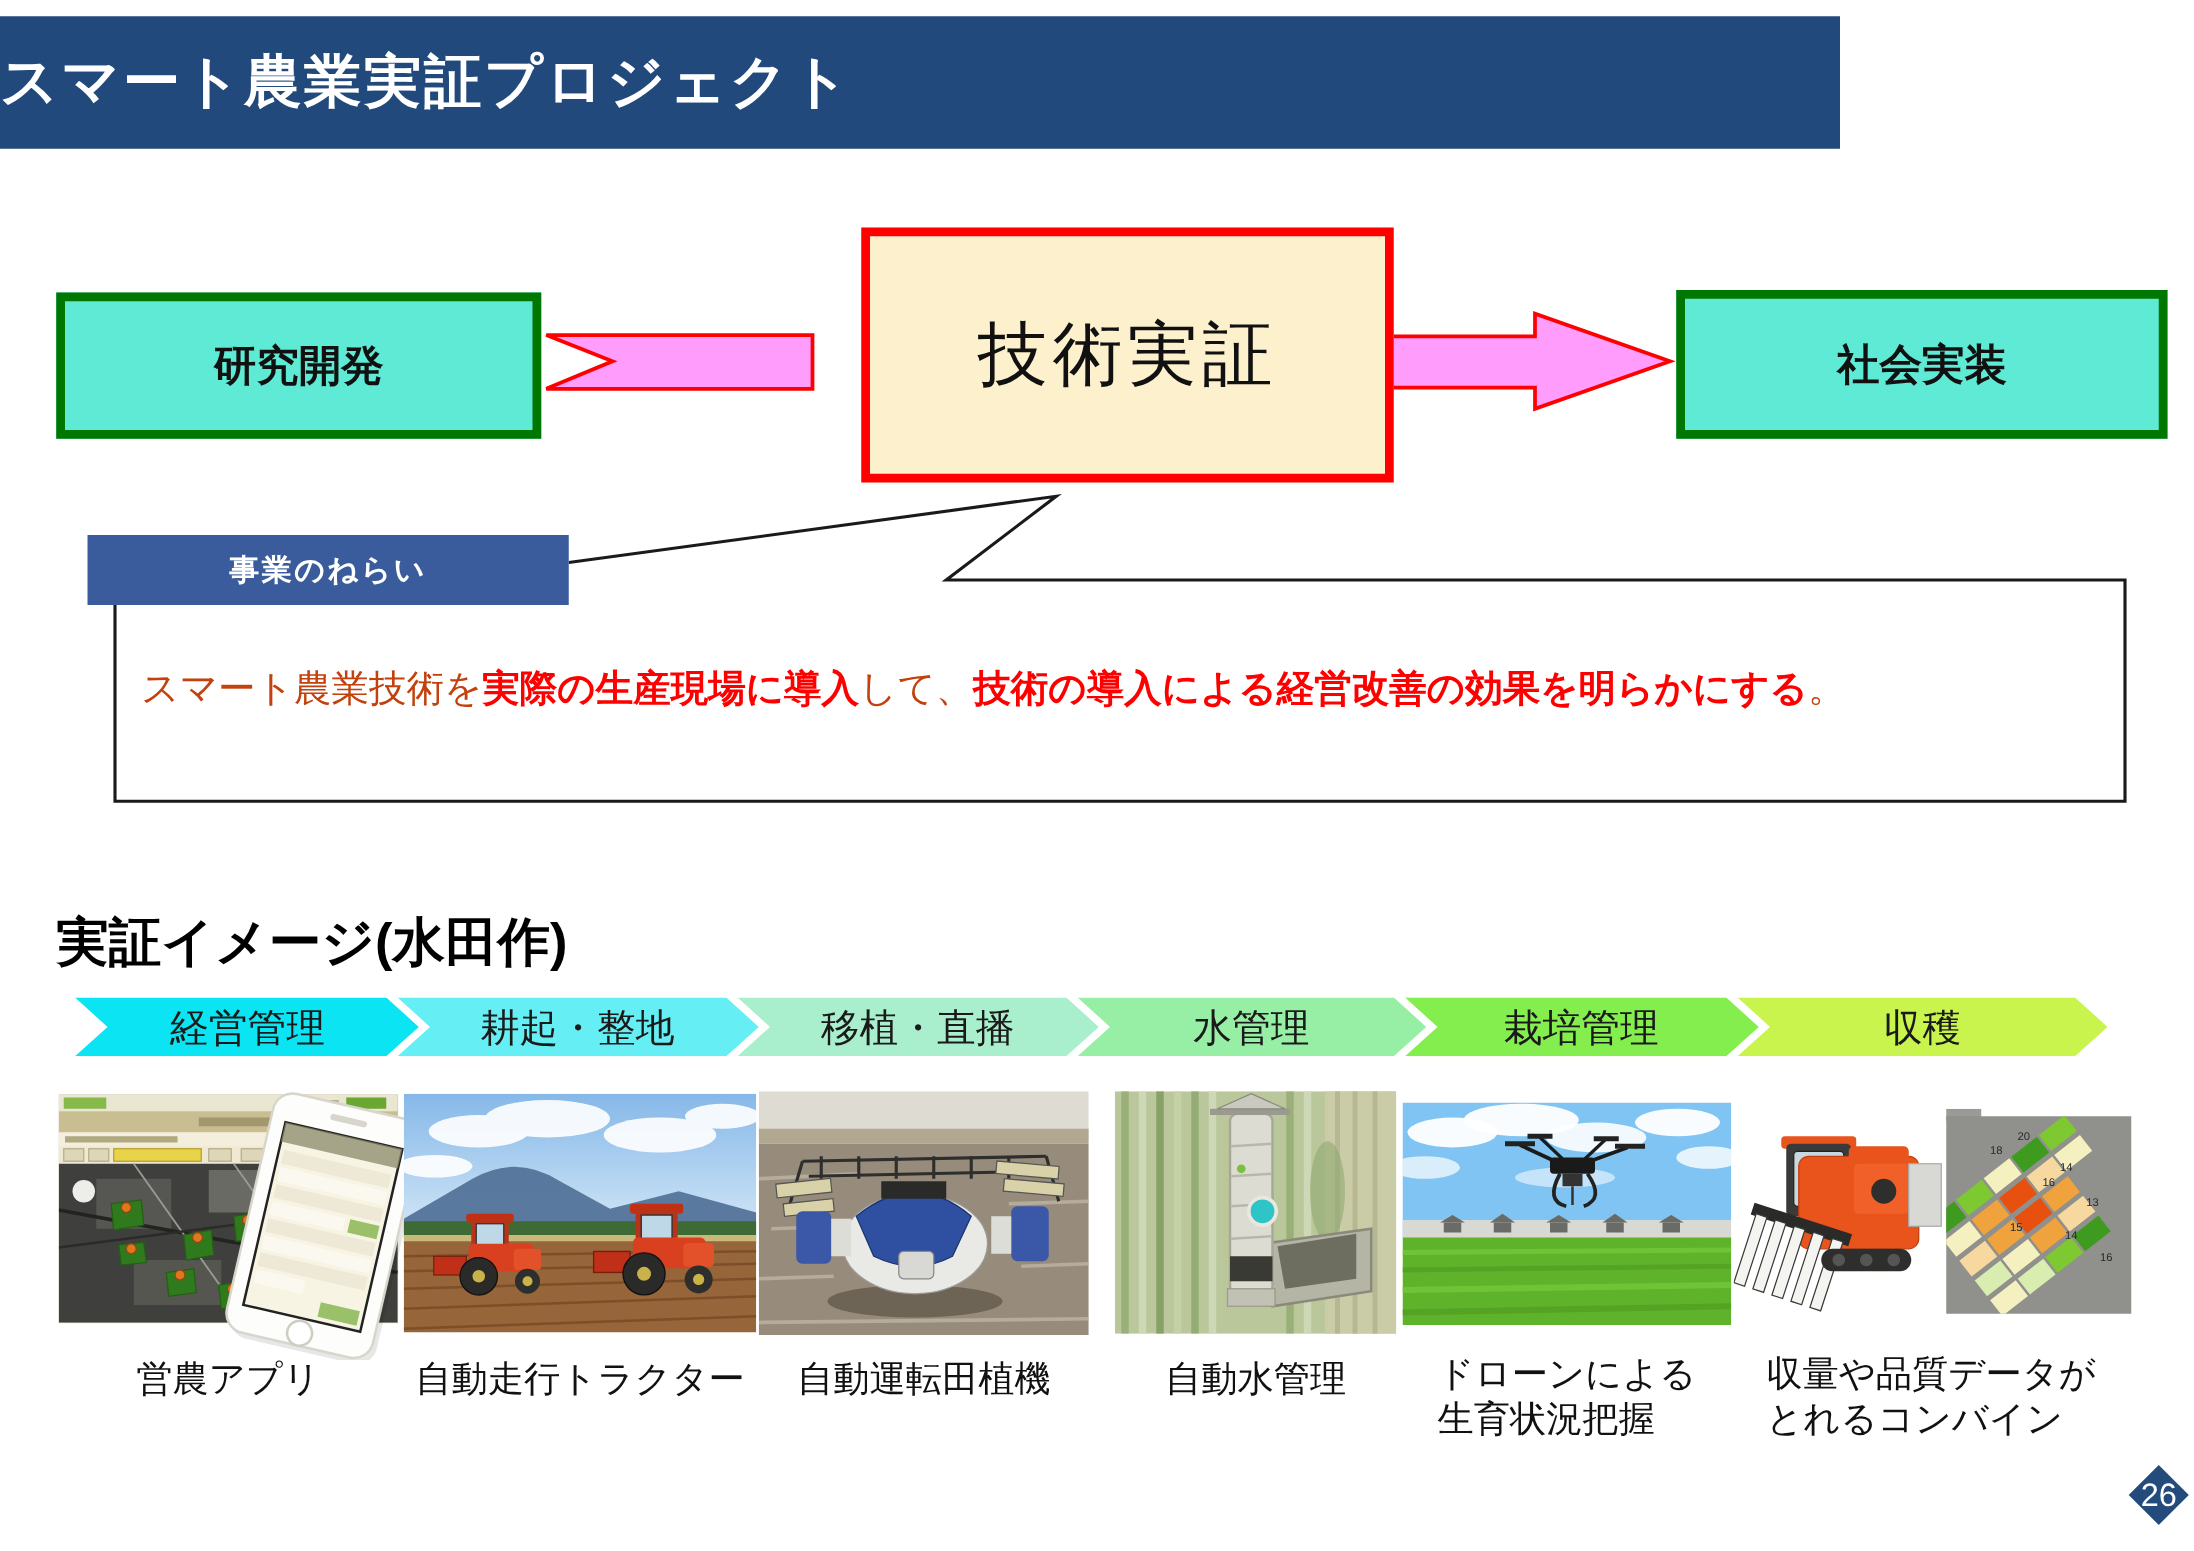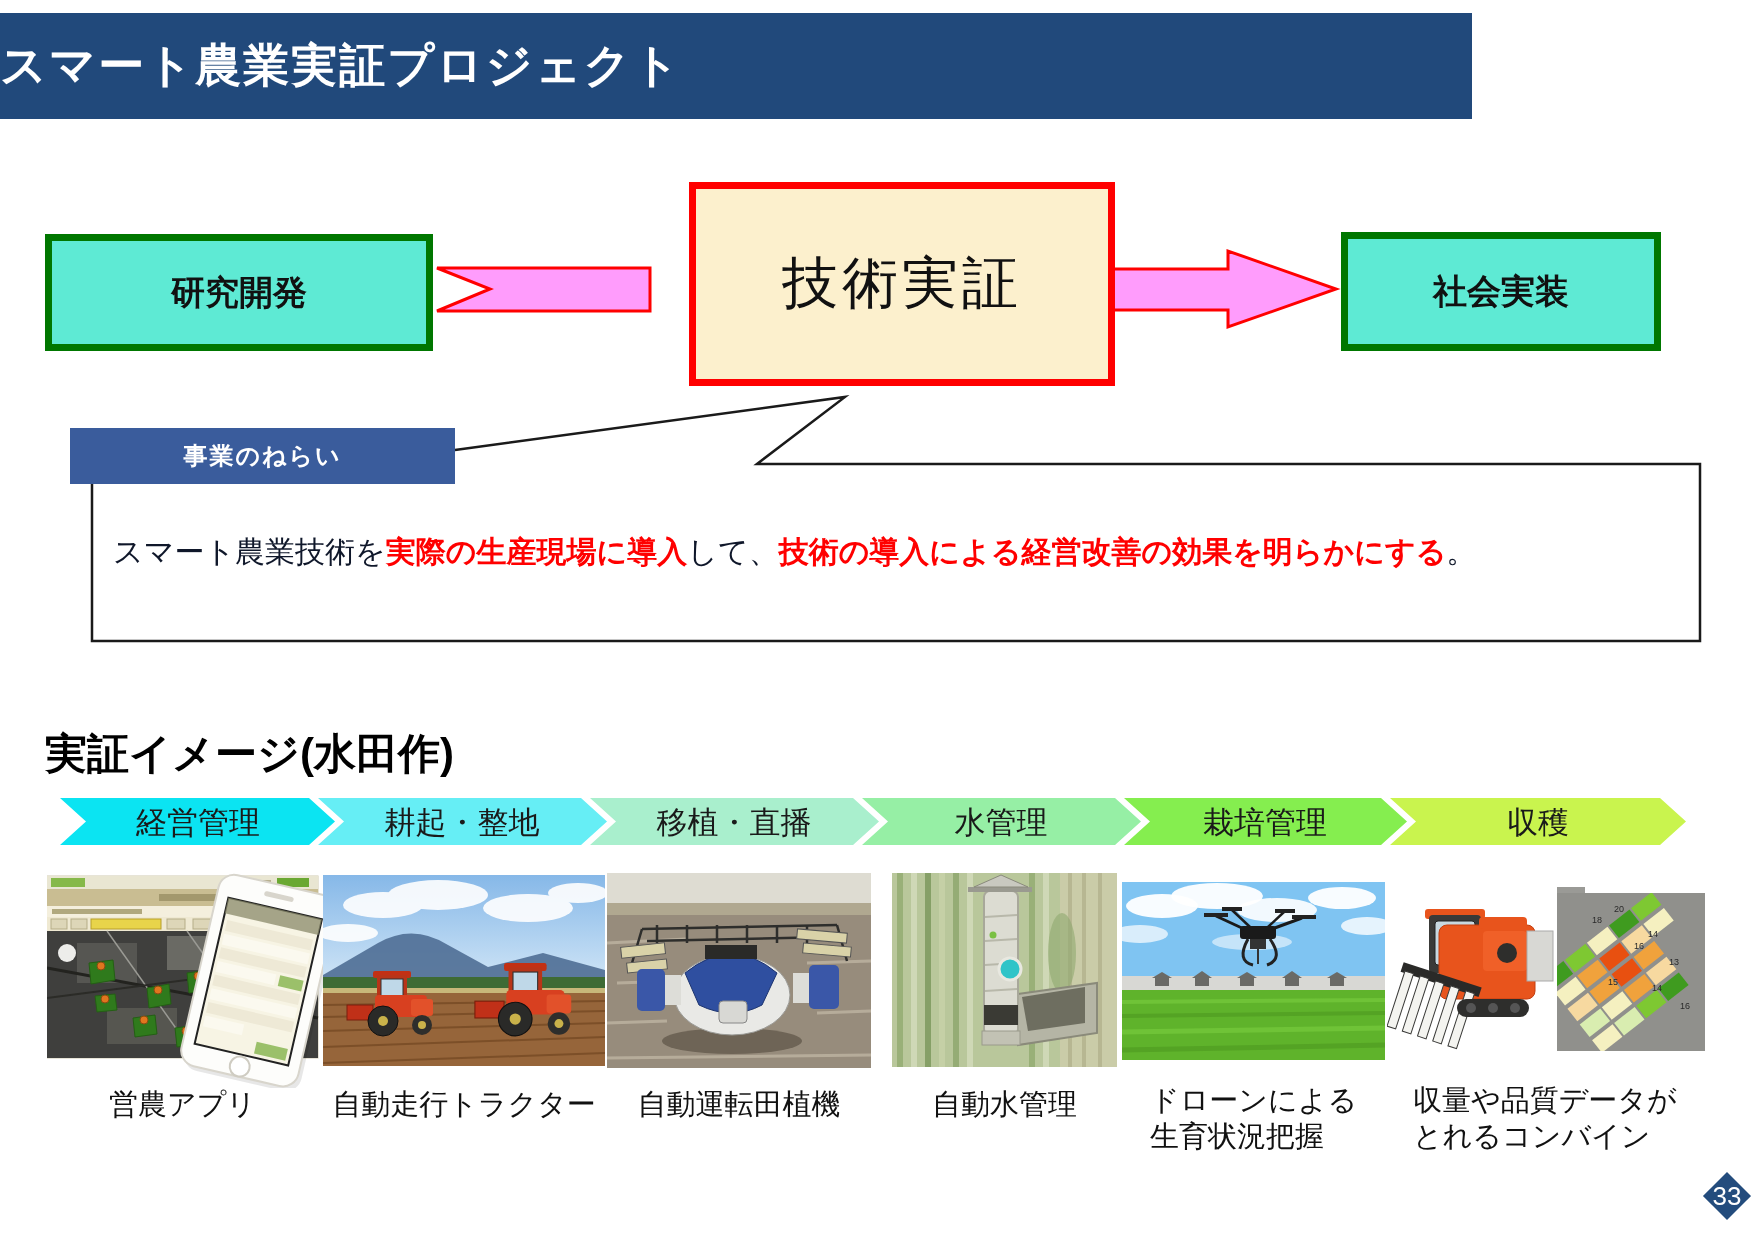--- a/index.html
+++ b/index.html
@@ -8,30 +8,30 @@
     font-family:"Liberation Sans","DejaVu Sans",sans-serif;color:#111;
   }
   
   .header-bar{position:absolute;left:0;top:13px;width:1472px;height:106px;background:#21497B;
     display:flex;align-items:center;justify-content:flex-start;}
   .header-title{color:#fff;font-size:46px;font-weight:700;letter-spacing:2px;}
   
   .flow-box{position:absolute;display:flex;align-items:center;justify-content:center;box-sizing:border-box;background:#5eead4;}
   .box-green{border:7px solid #007700;font-size:34px;font-weight:700;}
   .box-research{left:45px;top:234px;width:388px;height:117px;}
-  .box-social{left:1341px;top:232px;width:320px;height:119px;}
+  .box-social{left:1341px;top:232px;width:393px;height:119px;}
   .box-tech{left:648px;top:182px;width:426px;height:204px;border:7px solid #FF0000;background:#FCF0CD;font-size:56px;font-weight:400;letter-spacing:4px;margin-left:41px;}
   
   .overlay{position:absolute;left:0;top:0;width:1755px;height:1241px;pointer-events:none;}
   
   .aim-label{position:absolute;left:70px;top:428px;width:385px;height:56px;background:#3A5C9C;
     display:flex;align-items:center;justify-content:center;color:#fff;font-size:24px;font-weight:700;letter-spacing:2px;}
   .aim-sentence{position:absolute;left:113px;top:535px;width:1560px;font-size:30px;line-height:34px;white-space:nowrap;}
   .aim-sentence .red{color:#FF0000;font-weight:700;}
-  .aim-sentence .black{color:#0f172a;font-weight:400;}
+  .aim-sentence .black{color:#c2410c;font-weight:400;}
   
   .demo-heading{position:absolute;left:45px;top:726px;font-size:42px;font-weight:700;color:#000;}
   .chevron-bar{position:absolute;left:0;top:798px;width:1755px;height:47px;}
   .chevron-bar text{font-size:31px;fill:#1a1a1a;font-family:"Liberation Sans","DejaVu Sans",sans-serif;}
   
   .fig{position:absolute;}
   .fig svg{display:block;}
   .caption{position:absolute;font-size:29px;line-height:36px;color:#111;}
   .caption.center{text-align:center;}
   
@@ -434,15 +434,15 @@
   <div class="caption" style="left:1150px;top:1082px;">
     <div>ドローンによる</div>
     <div>生育状況把握</div>
   </div>
   <div class="caption" style="left:1413px;top:1082px;">
     <div>収量や品質データが</div>
     <div>とれるコンバイン</div>
   </div>
 
   <div class="page-diamond"></div>
-  <div class="page-number">33</div>
+  <div class="page-number">26</div>
 
 </div>
 
 </body></html>

